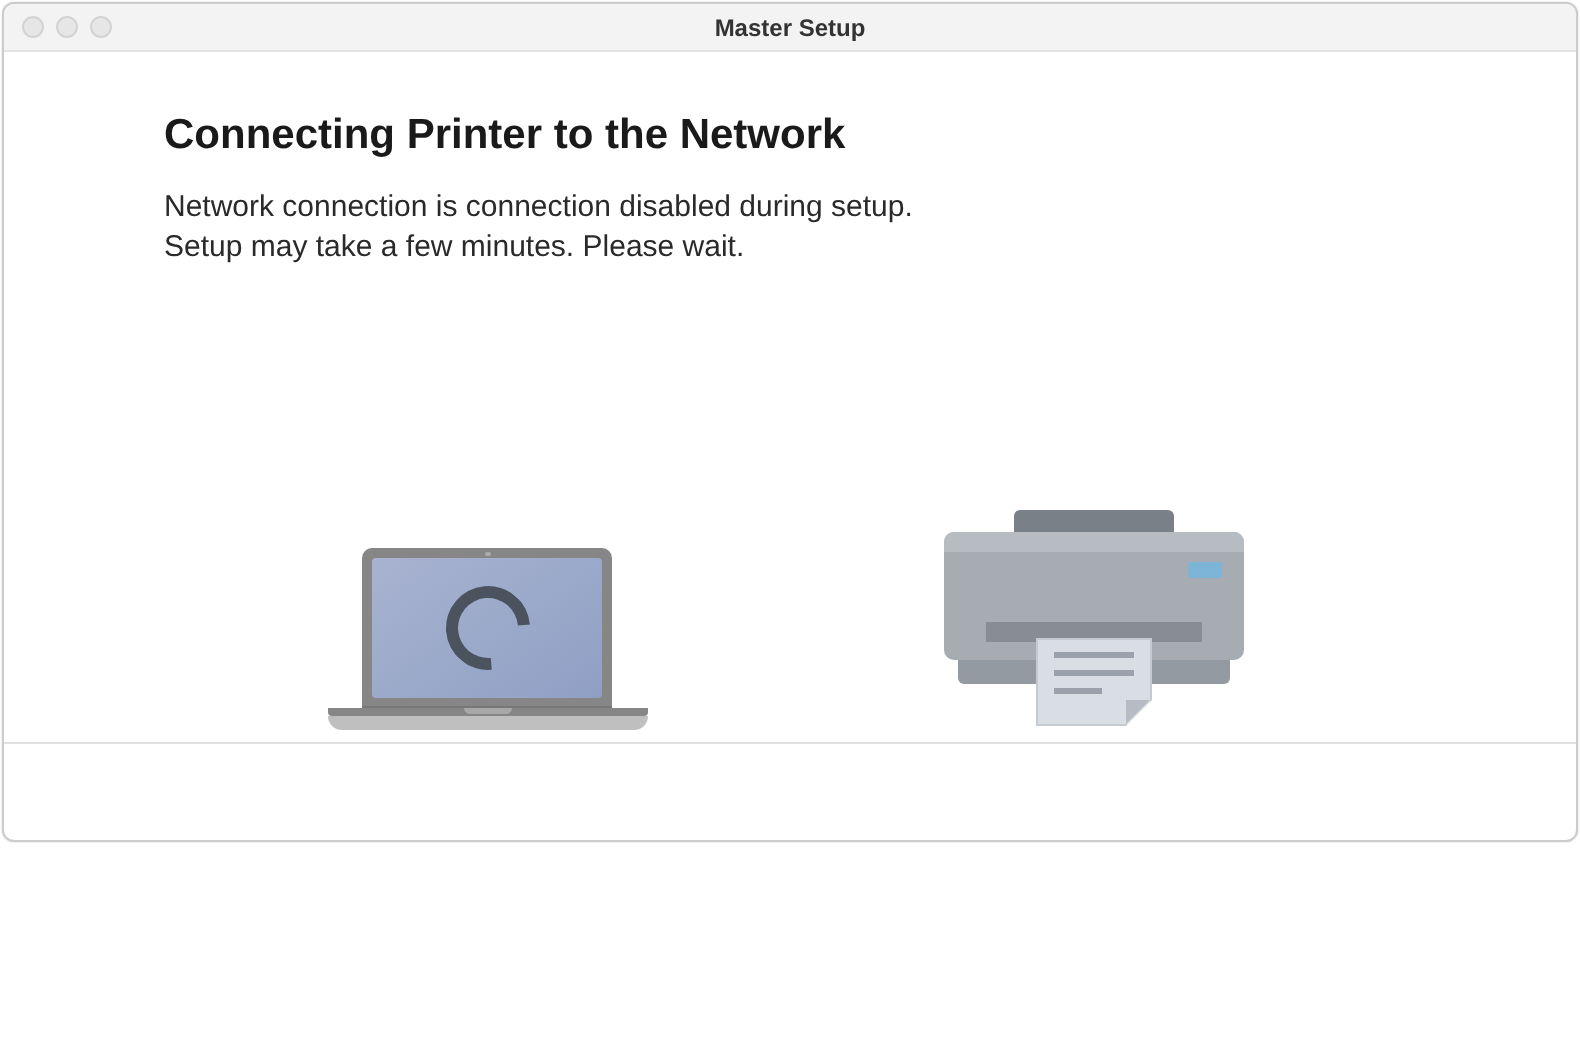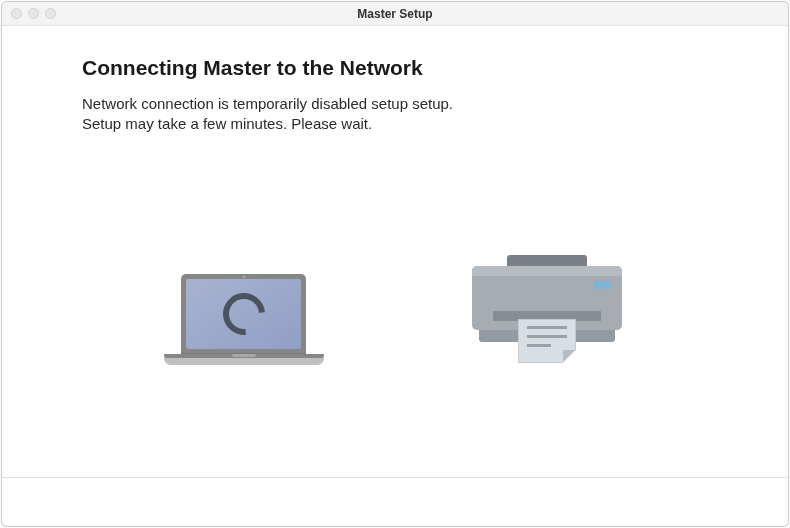--- a/index.html
+++ b/index.html
@@ -5,21 +5,21 @@
     * { margin: 0; padding: 0; box-sizing: border-box; }
     body {
       font-family: -apple-system, BlinkMacSystemFont, "Helvetica Neue", Arial, sans-serif;
       background: #fff;
       width: 790px;
       height: 528px;
       overflow: hidden;
     }
     .window {
       width: 788px;
-      height: 526px;
+      height: 420px;
       margin: 1px;
       border: 1px solid #ccc;
       border-radius: 6px;
       background: #fff;
       display: flex;
       flex-direction: column;
       box-shadow: 0 0 1px rgba(0,0,0,0.2);
     }
     .titlebar {
       height: 24px;
@@ -212,23 +212,23 @@
   <div class="titlebar">
     <div class="traffic-lights">
       <div class="tl"></div>
       <div class="tl"></div>
       <div class="tl"></div>
     </div>
     <div class="title">Master Setup</div>
   </div>
 
   <div class="content">
-    <div class="heading">Connecting Master to the Network</div>
+    <div class="heading">Connecting Printer to the Network</div>
     <div class="subtext">
-      <div>Network connection is temporarily disabled setup setup.</div>
+      <div>Network connection is connection disabled during setup.</div>
       <div>Setup may take a few minutes. Please wait.</div>
     </div>
 
     <div class="illustrations">
       <div class="laptop">
         <div class="laptop-screen">
           <div class="laptop-camera"></div>
           <div class="laptop-display">
             <div class="spinner"></div>
           </div>

